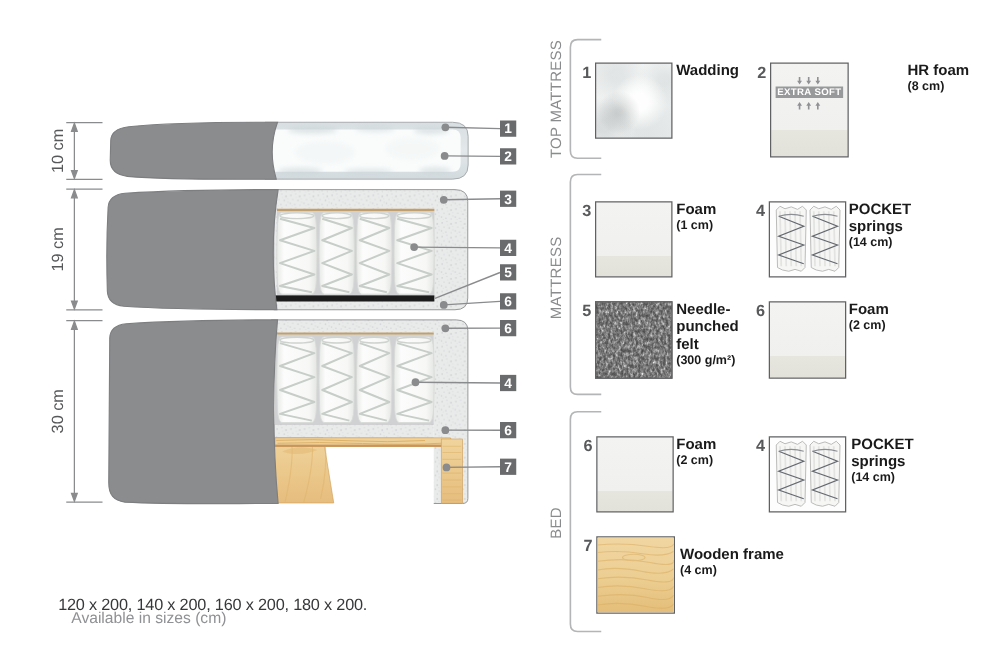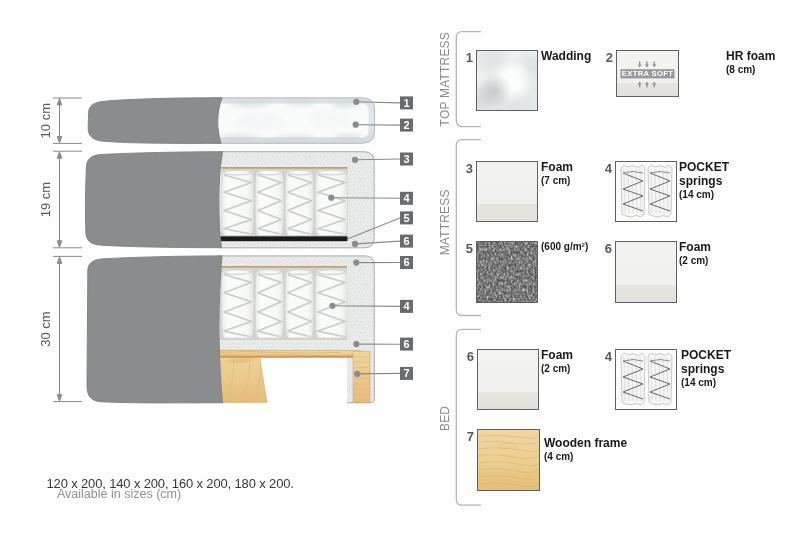--- a/index.html
+++ b/index.html
@@ -232,21 +232,21 @@
  radial-gradient(circle at 90% 22%, rgba(203,208,208,0.45) 0 6%, rgba(203,208,208,0) 30%),
  radial-gradient(circle at 28% 16%, rgba(213,217,217,0.5) 0 8%, rgba(213,217,217,0) 36%),
  radial-gradient(circle at 80% 80%, rgba(226,230,230,0.7) 0 12%, rgba(226,230,230,0) 44%),
  radial-gradient(circle at 62% 92%, rgba(206,211,211,0.4) 0 8%, rgba(206,211,211,0) 32%),
  linear-gradient(135deg,#eceeee,#f5f7f7 50%,#e7eaea);"></div>
 
 <div class="abs ttl" style="left:541px;top:49px;">Wadding</div>
 
 <div class="abs num" style="left:599px;top:50px;">2</div>
 
-<div class="sq foamsq" style="left:616px;top:50px;width:63px;height:47px;">
+<div class="sq foamsq" style="left:616px;top:50px;width:63px;height:76px;">
   <svg width="61" height="59" viewBox="0 0 61 59">
     <g fill="#909194">
       <path d="M 22.0,10.5 h 1.3 v 3 h 1.3 l -1.95,3 -1.95,-3 h 1.3 Z"></path>
       <path d="M 29.3,10.5 h 1.3 v 3 h 1.3 l -1.95,3 -1.95,-3 h 1.3 Z"></path>
       <path d="M 36.6,10.5 h 1.3 v 3 h 1.3 l -1.95,3 -1.95,-3 h 1.3 Z"></path>
       <path d="M 22.65,30.5 l 1.95,3 h -1.3 v 3 h -1.3 v -3 h -1.3 Z"></path>
       <path d="M 29.95,30.5 l 1.95,3 h -1.3 v 3 h -1.3 v -3 h -1.3 Z"></path>
       <path d="M 37.25,30.5 l 1.95,3 h -1.3 v 3 h -1.3 v -3 h -1.3 Z"></path>
     </g>
     <rect x="3.5" y="18.2" width="54" height="9.2" fill="#98999b"></rect>
@@ -258,21 +258,21 @@
     <div class="ttl">HR foam</div>
     <div class="sub">(8 cm)</div>
   </div>
 
 <div class="abs num" style="left:459px;top:161px;">3</div>
 
 <div class="sq foamsq" style="left:476px;top:161px;width:62px;height:61px;"></div>
 
 <div class="abs" style="left:541px;top:160px;">
     <div class="ttl">Foam</div>
-    <div class="sub">(7 cm)</div>
+    <div class="sub">(1 cm)</div>
   </div>
 
 <div class="abs num" style="left:598px;top:161px;">4</div>
 
 <div class="sq" style="left:615px;top:161px;width:62px;height:61px;background:#fdfdfd;">
   <svg width="60" height="59" viewBox="0 0 60 59">
       <path d="M 5,6 L 8,3 L 12,5 L 17,3.5 L 22,5.5 L 26,3 L 29,6 L 28,52 L 25,55 L 20,53.5 L 15,55 L 10,54 L 6,52 Z" fill="#f6f6f5" stroke="#bbbcba" stroke-width="0.8"></path>
       <path d="M 8,7 L 9,51" stroke="#e3e3e1" stroke-width="1.4" fill="none"></path>
       <path d="M 12,7 L 13,51" stroke="#e3e3e1" stroke-width="1.4" fill="none"></path>
       <path d="M 16,7 L 17,51" stroke="#e3e3e1" stroke-width="1.4" fill="none"></path>
@@ -309,21 +309,22 @@
           <feFuncG type="linear" slope="1.45"></feFuncG>
           <feFuncB type="linear" slope="1.45"></feFuncB>
         </feComponentTransfer>
     </filter>
     <rect width="60" height="60" fill="#454545"></rect>
     <rect width="60" height="60" filter="url(#feltn)" opacity="1"></rect>
   </svg>
 </div>
 
 <div class="abs" style="left:541px;top:240px;">
-    <div class="sub">(600 g/m²)</div>
+    <div class="ttl">Needle-<br>punched<br>felt</div>
+    <div class="sub">(300 g/m²)</div>
   </div>
 
 <div class="abs num" style="left:598px;top:241px;">6</div>
 
 <div class="sq foamsq" style="left:615px;top:240.5px;width:62px;height:62px;"></div>
 
 <div class="abs" style="left:679px;top:240px;">
     <div class="ttl">Foam</div>
     <div class="sub">(2 cm)</div>
   </div>

